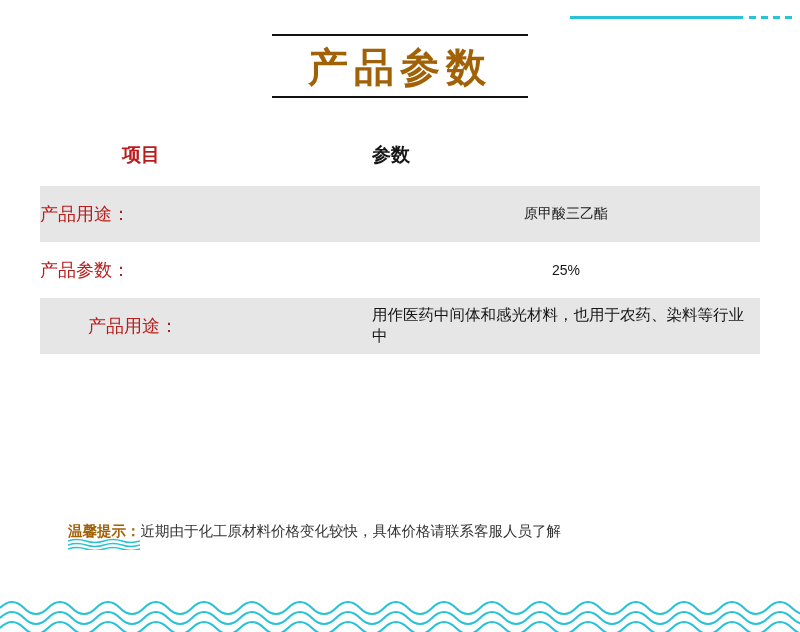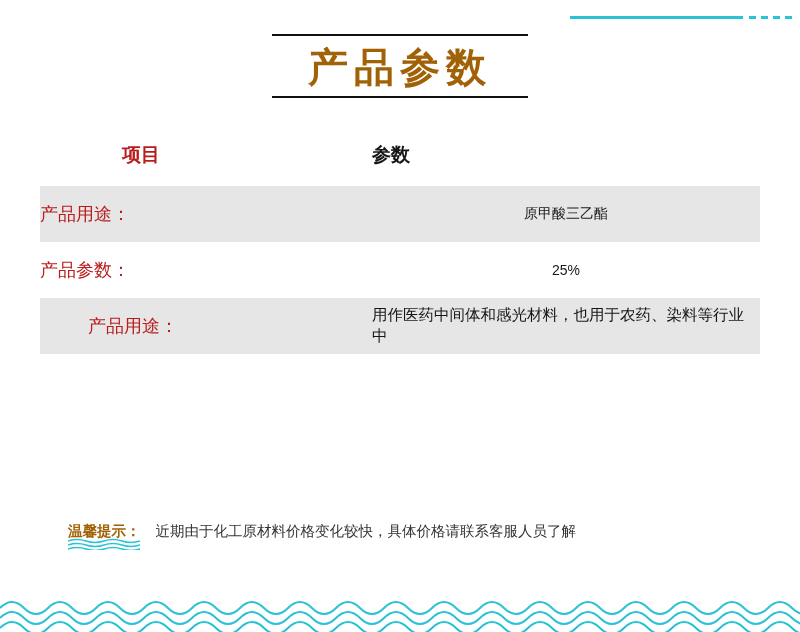--- a/index.html
+++ b/index.html
@@ -148,21 +148,20 @@
   .tip-underline {
     position: absolute;
     left: 0;
     top: 22px;
     width: 72px;
     height: 12px;
     color: #29c2d6;
   }
   .tip-body {
     display: inline;
-    margin-left: 15px;
   }
   .tip-line2 {
     padding-left: 104px;
   }
 
   
   .bottom-wave {
     position: absolute;
     left: 0;
     bottom: 0;

